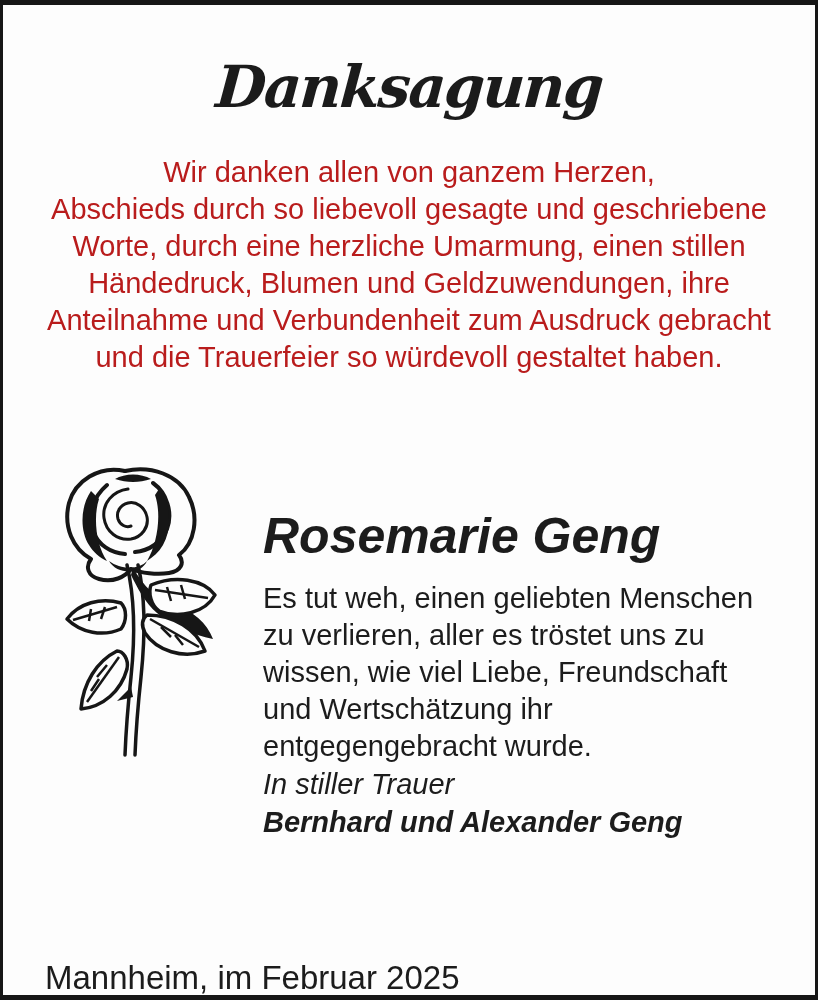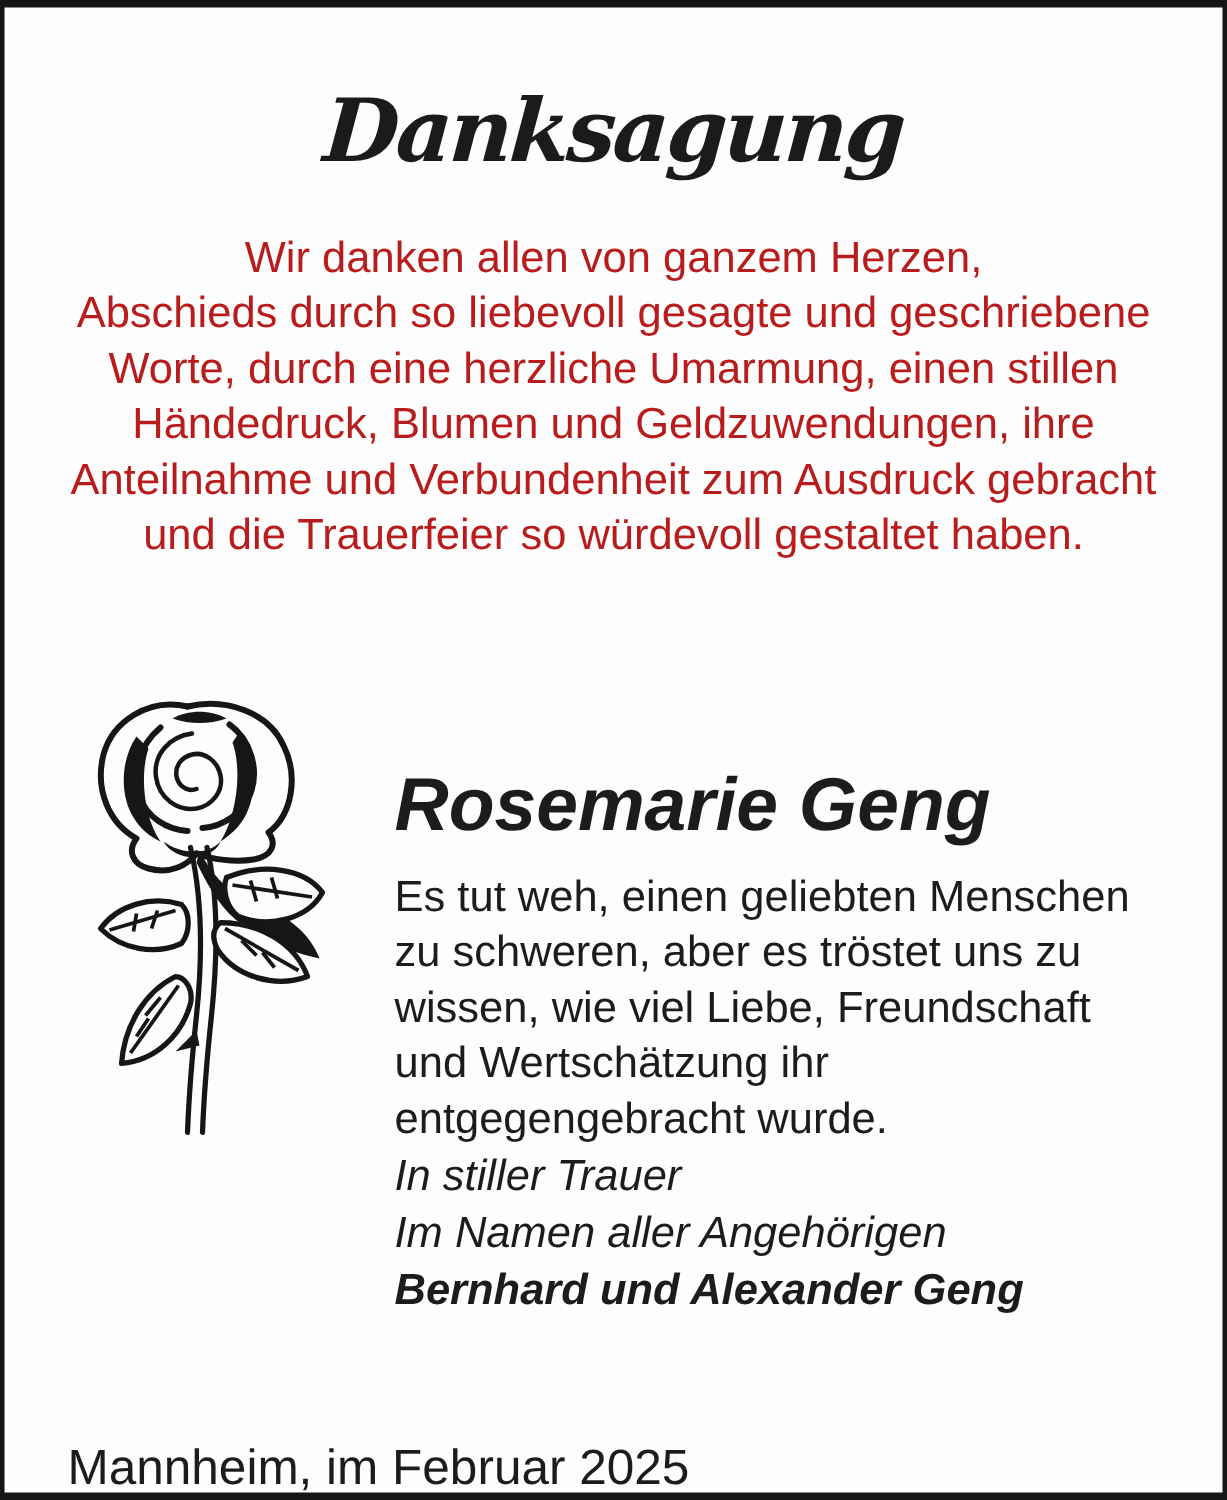--- a/index.html
+++ b/index.html
@@ -129,28 +129,27 @@
         <path d="M54,104 C66,113 84,113 92,104 C86,118 62,118 54,104 Z"></path>
         <path d="M60,22 C70,16 86,16 96,22 C84,26 72,26 60,22 Z"></path>
       </g>
     </svg>
   </div>
 
   <div class="memorial">
     <div class="deceased-name">Rosemarie Geng</div>
     <div class="condolence">
       <div>Es tut weh, einen geliebten Menschen</div>
-      <div>zu schweren, aber es tröstet uns zu</div>
+      <div>zu verlieren, aller es tröstet uns zu</div>
       <div>wissen, wie viel Liebe, Freundschaft</div>
       <div>und Wertschätzung ihr</div>
       <div>entgegengebracht wurde.</div>
     </div>
   </div>
 
   <div class="closing">
     <div>In stiller Trauer</div>
-    <div>Im Namen aller Angehörigen</div>
     <div class="family">Bernhard und Alexander Geng</div>
   </div>
 
   <div class="place-date">Mannheim, im Februar 2025</div>
 
 </div>
 
 </body></html>

